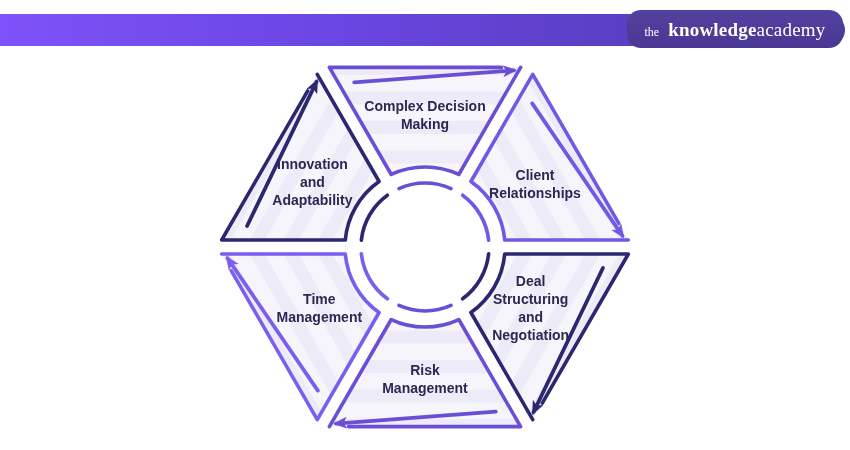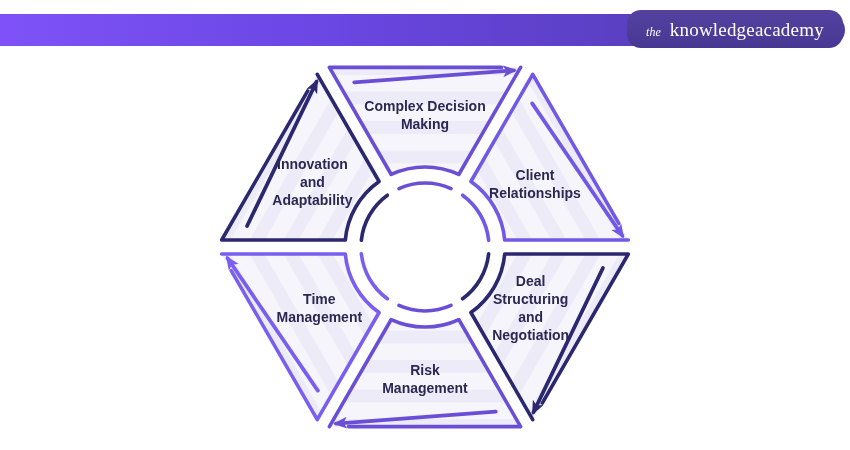--- a/index.html
+++ b/index.html
@@ -7,22 +7,22 @@
   .stage{position:relative;width:850px;height:450px;background:#ffffff;}
 
   
   .topbar{position:absolute;left:0;top:14px;width:845px;height:32px;
           background:linear-gradient(90deg,#7E52F8 0%,#6A46E2 40%,#5C40C6 70%,#4F3DA6 100%);
           border-radius:0 16px 16px 0;}
   .logo-badge{position:absolute;left:627px;top:10px;width:216px;height:38px;
           background:linear-gradient(180deg,#53419F,#483893);
           border-radius:14px;display:flex;align-items:center;justify-content:center;}
   .logo{color:#ffffff;font-family:"Liberation Serif",serif;white-space:nowrap;line-height:1;}
-  .logo .the{font-style:italic;font-size:12px;margin-right:1px;}
-  .logo .knowledge{font-size:19px;font-weight:400;letter-spacing:.2px;margin-left:8px;}
+  .logo .the{font-size:12px;margin-right:1px;}
+  .logo .knowledge{font-size:19px;font-weight:700;letter-spacing:.2px;margin-left:8px;}
   .logo .academy{font-size:19px;font-weight:400;letter-spacing:.2px;}
 
   
   svg.diagram{position:absolute;left:0;top:0;}
   svg.diagram text{font-family:"Liberation Sans",sans-serif;font-size:14px;font-weight:600;}
 </style>
 </head>
 <body>
 
 <div class="stage">

